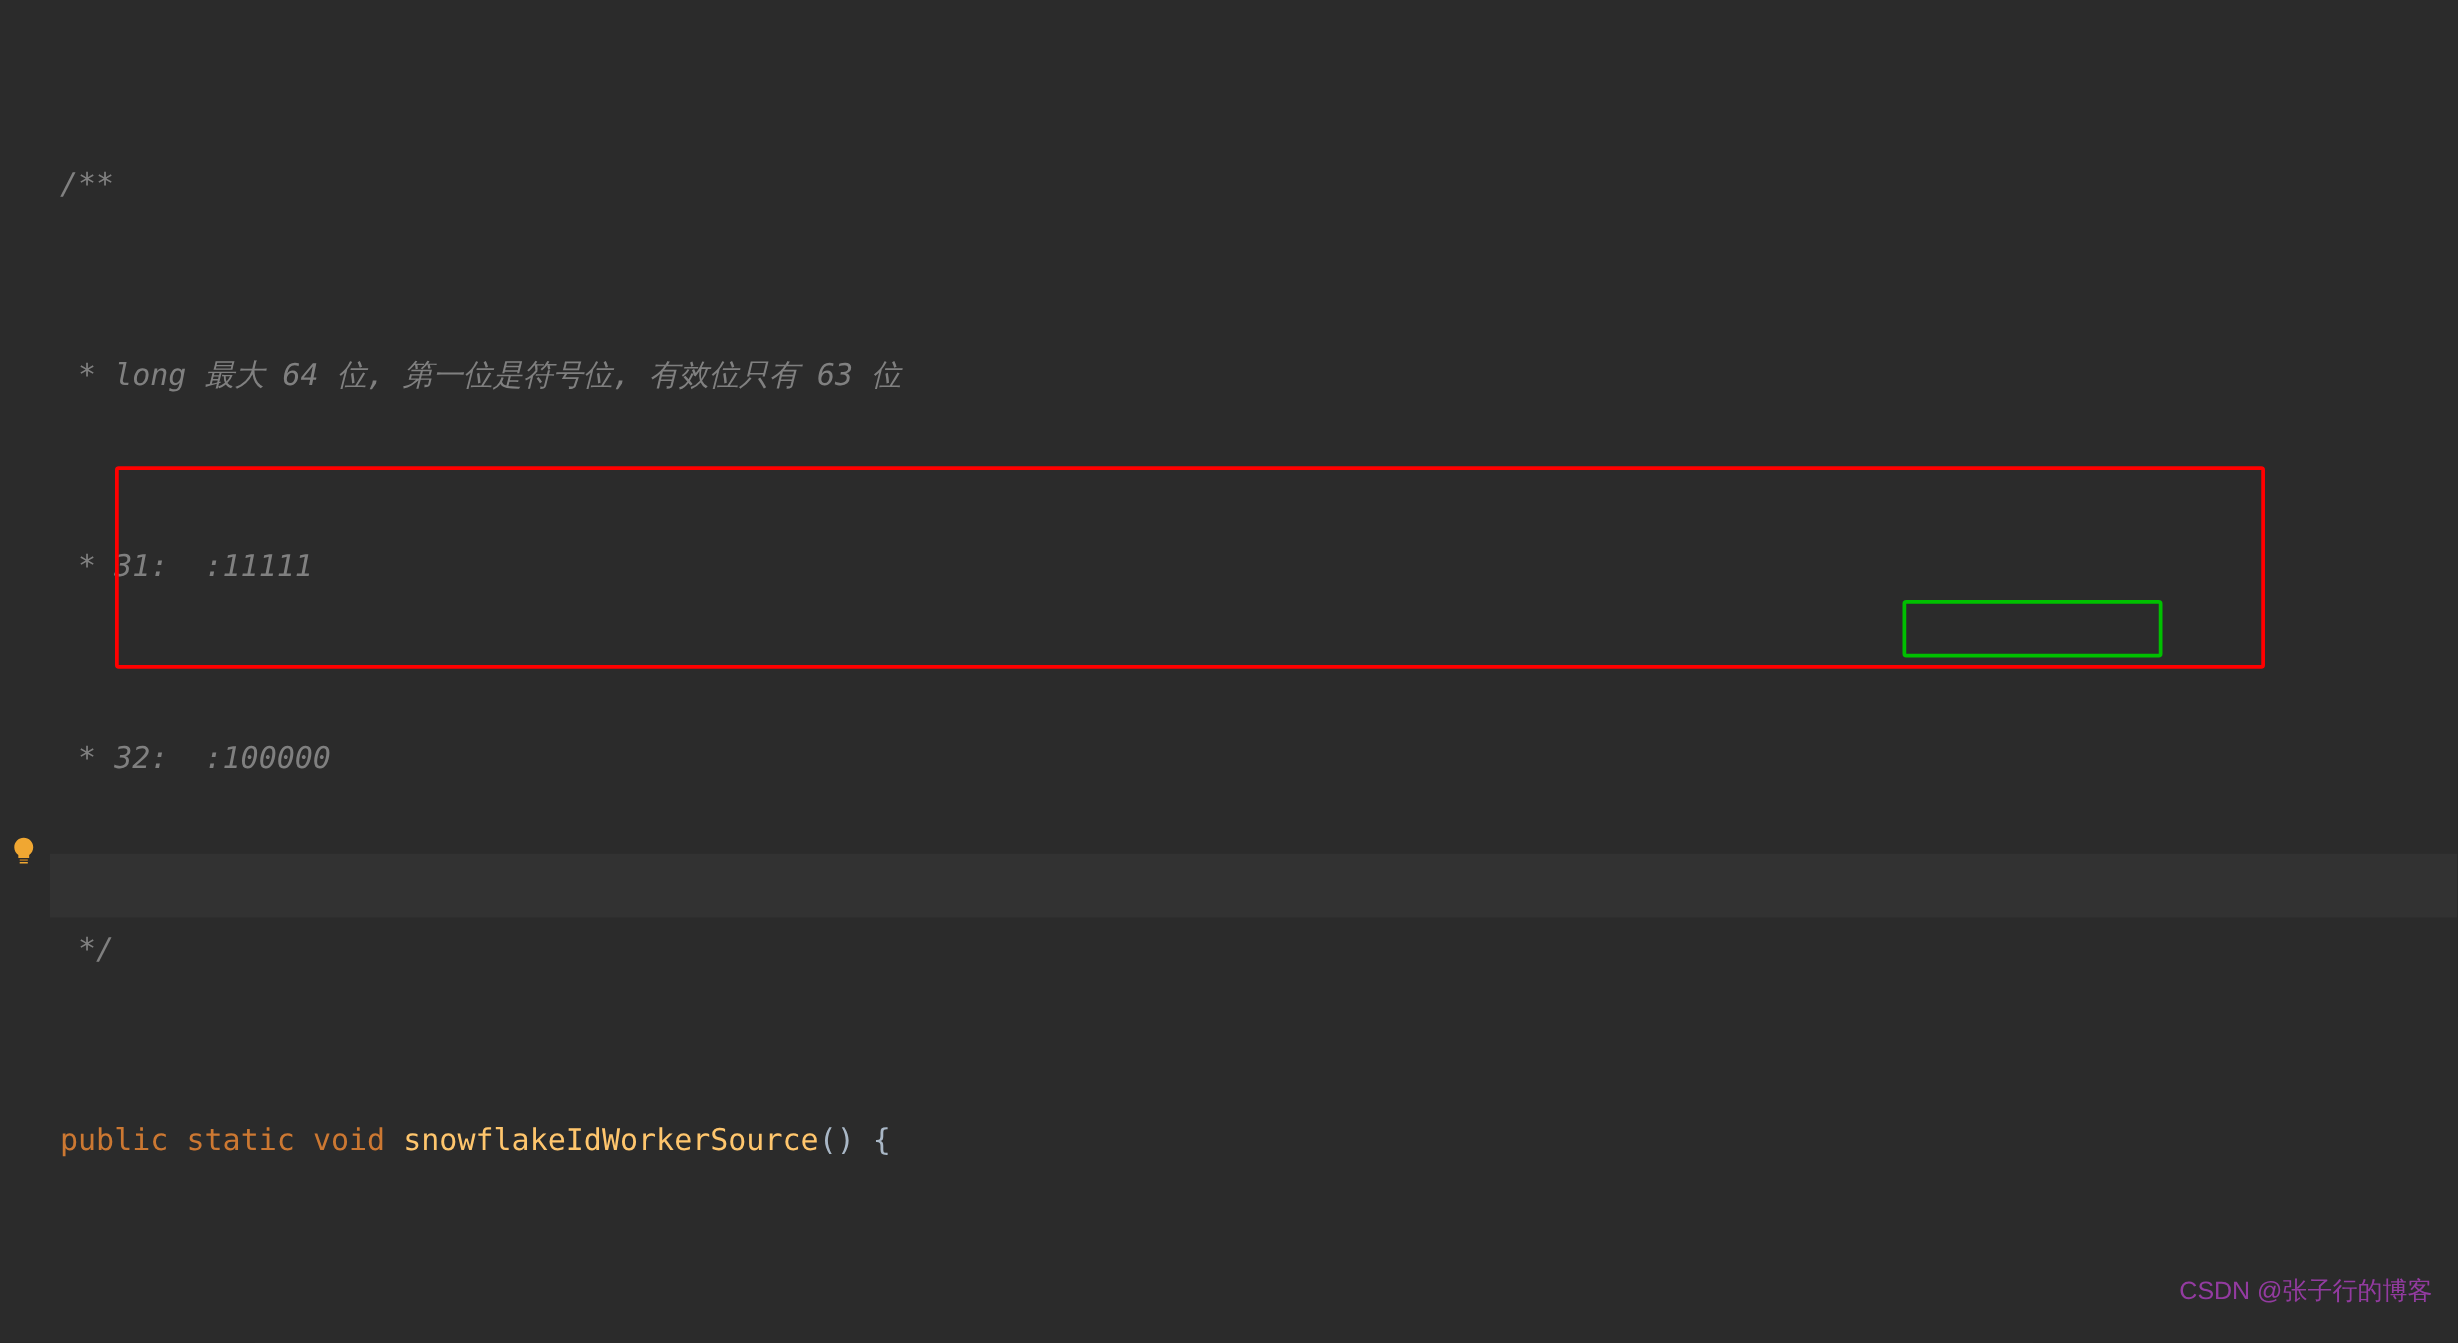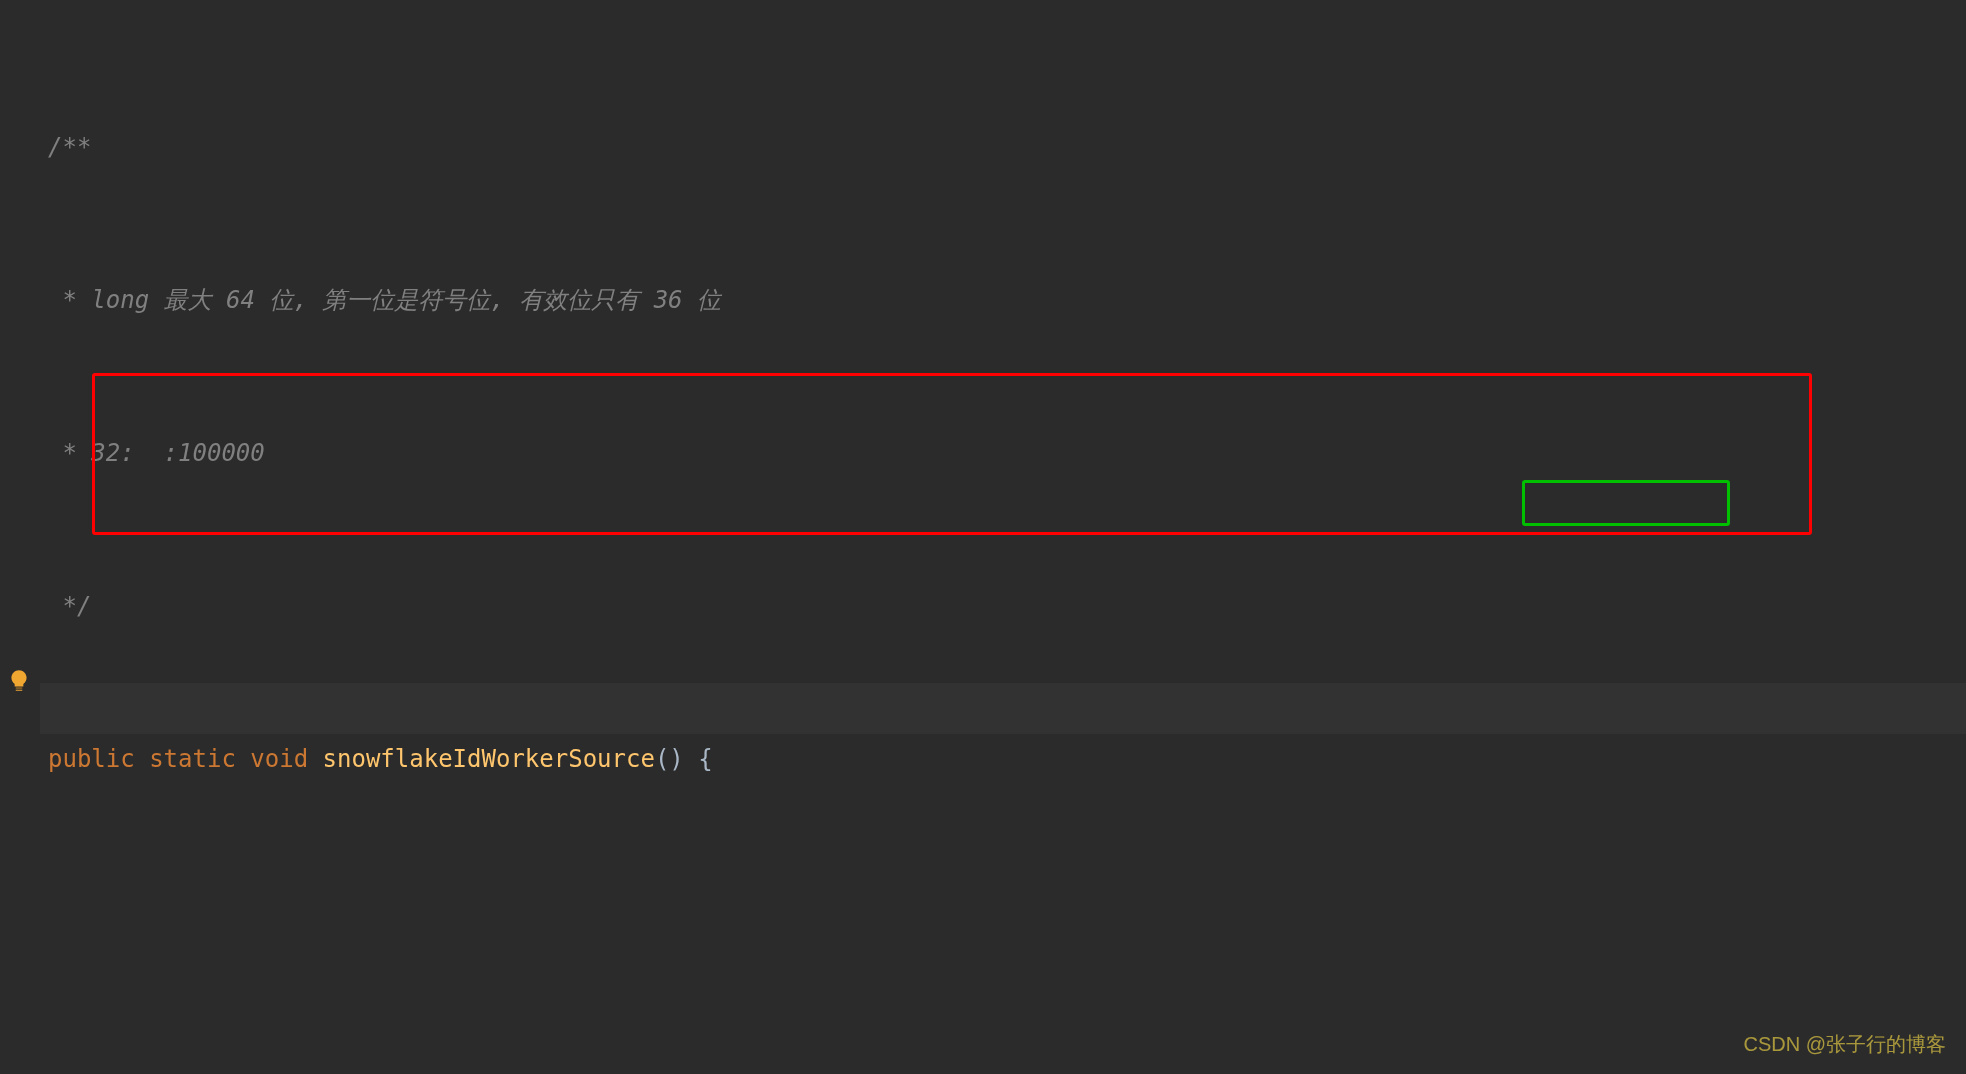--- a/index.html
+++ b/index.html
@@ -9,41 +9,42 @@
   .bulb svg{width:26px;height:26px;}
   .code{position:absolute;left:48px;top:20px;right:10px;line-height:51px;white-space:pre;}
   .c-comment{color:#808080;font-style:italic;}
   .c-kw{color:#cc7832;}
   .c-method{color:#ffc66d;}
   .c-plain{color:#a9b7c6;}
   .line-hl{position:absolute;left:0;width:1966px;height:51px;background:#323232;z-index:0;}
   .code > div{position:relative;z-index:2;}
   .red-box{position:absolute;border:3px solid #ff0000;border-radius:3px;z-index:3;pointer-events:none;}
   .green-box{position:absolute;border:3px solid #00c000;border-radius:3px;z-index:4;pointer-events:none;}
-  .watermark{position:absolute;right:20px;bottom:16px;color:#fde047;font-family:sans-serif;font-size:20px;opacity:0.6;z-index:5;}
+  .watermark{position:absolute;right:20px;bottom:28px;color:#d946ef;font-family:sans-serif;font-size:20px;opacity:0.6;z-index:5;}
 </style>
 </head>
 <body>
 
 <div class="editor">
 
   <div class="line-hl" style="top:683px;"></div>
 
   <div class="gutter">
     <div class="bulb">
       <svg viewBox="0 0 24 24">
           <path fill="#f0a732" d="M9 21h6v-1H9v1zm3-19C8.14 2 5 5.14 5 9c0 2.38 1.19 4.47 3 5.74V17h8v-2.26c1.81-1.27 3-3.36 3-5.74 0-3.86-3.14-7-7-7z"></path>
           <rect x="9" y="18" width="6" height="1" fill="#b97b22"></rect>
         </svg>
     </div>
   </div>
 
   <div class="code">
     <div><span class="c-comment">/**</span></div>
-    <div><span class="c-comment"> * long 最大 64 位, 第一位是符号位, 有效位只有 36 位</span></div>
+    <div><span class="c-comment"> * long 最大 64 位, 第一位是符号位, 有效位只有 63 位</span></div>
+    <div><span class="c-comment"> * 31:  :11111</span></div>
     <div><span class="c-comment"> * 32:  :100000</span></div>
     <div><span class="c-comment"> */</span></div>
     <div><span class="c-kw">public</span><span class="c-plain"> </span><span class="c-kw">static</span><span class="c-plain"> </span><span class="c-kw">void</span><span class="c-plain"> </span><span class="c-method">snowflakeIdWorkerSource</span><span class="c-plain">() {</span></div>
     
     
     
     
     
     
     

